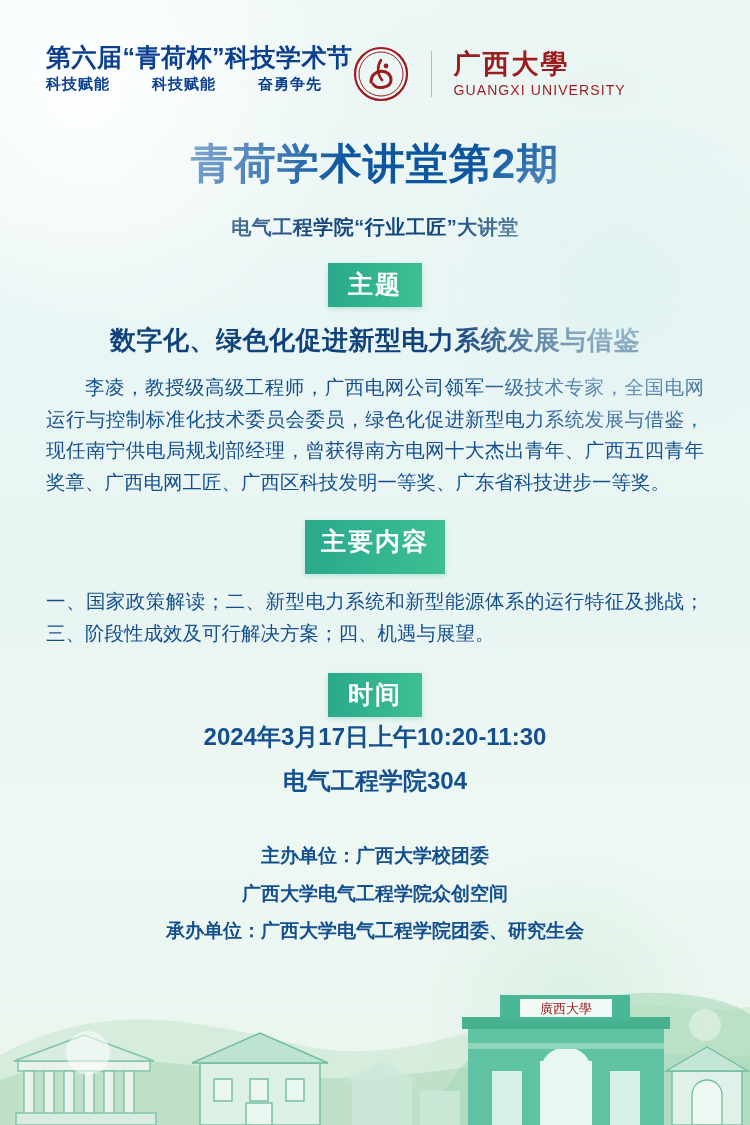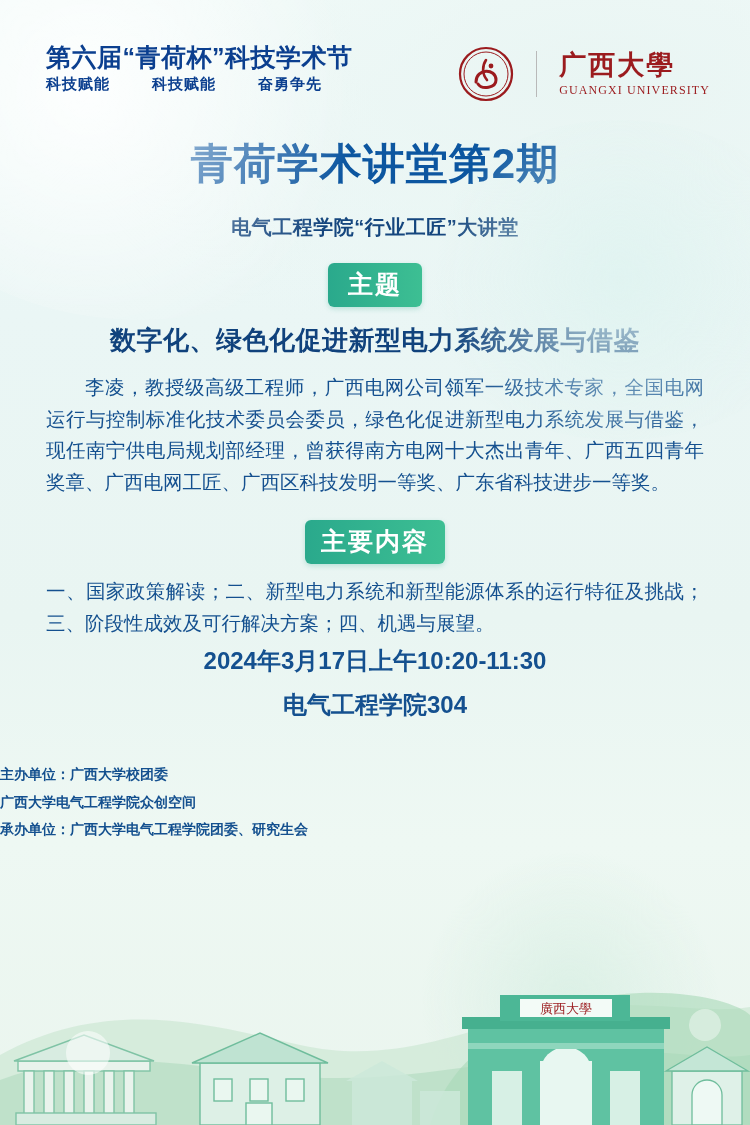--- a/index.html
+++ b/index.html
@@ -43,21 +43,21 @@
     width: 300px; height: 300px;
     right: 30px; top: 850px;
     background: radial-gradient(circle at 50% 50%, rgba(214,238,226,0.75), rgba(214,238,226,0) 70%);
   }
 
   
   .header {
     position: relative;
     padding: 44px 40px 0 46px;
     display: flex;
-    justify-content: space-between;
+    justify-content: flex-start;
     align-items: flex-start;
   }
   .festival-title {
     font-size: 25px;
     font-weight: bold;
     color: #0b3f8f;
     letter-spacing: 0.5px;
     line-height: 1.1;
     white-space: nowrap;
   }
@@ -86,24 +86,24 @@
   }
   .logo-cn {
     font-family: "Liberation Serif", "DejaVu Serif", serif;
     font-size: 27px;
     font-weight: bold;
     color: #9b1b1e;
     letter-spacing: 2px;
   }
   .logo-en {
     margin-top: 5px;
-    font-size: 12px;
+    font-size: 14px;
     color: #9b1b1e;
     letter-spacing: 1.1px;
-    font-family: Liberation Serif, serif;
+    font-family: Liberation Sans, sans-serif;
   }
   .logo-divider {
     width: 1px;
     height: 46px;
     background: #b9b9b9;
     margin: 0 4px;
   }
 
   
   .main-title {
@@ -124,30 +124,30 @@
   }
 
   
   .section {
     margin-top: 22px;
     text-align: center;
   }
   .pill {
     display: inline-block;
     padding: 5px 20px 6px;
-    border-radius: 6px;
+    border-radius: 0;
     font-size: 25px;
     font-weight: bold;
     color: #ffffff;
     letter-spacing: 2px;
     background: linear-gradient(90deg, #2aa98c 0%, #3dbf93 100%);
     box-shadow: 0 2px 5px rgba(42,169,140,0.25);
   }
   .pill.wide {
-    padding: 5px 16px 6px;
+    padding: 5px 16px 16px;
     text-align: right;
   }
 
   .topic-text {
     margin-top: 16px;
     text-align: center;
     font-size: 26px;
     font-weight: bold;
     color: #10427c;
     letter-spacing: 0.5px;
@@ -177,22 +177,23 @@
     margin-top: 12px;
     text-align: center;
     font-size: 24px;
     font-weight: bold;
     color: #14508f;
   }
 
   
   .organizers {
     margin-top: 40px;
+    text-align: center;
     color: #14508f;
-    font-size: 14px;
+    font-size: 19px;
     font-weight: bold;
     line-height: 1.95;
     position: relative;
     z-index: 4;
   }
 
   
   .skyline {
     position: absolute;
     left: 0;
@@ -248,20 +249,23 @@
   </div>
   <div class="topic-text">数字化、绿色化促进新型电力系统发展与借鉴</div>
 
   <div class="body-text">李凌，教授级高级工程师，广西电网公司领军一级技术专家，全国电网运行与控制标准化技术委员会委员，绿色化促进新型电力系统发展与借鉴，现任南宁供电局规划部经理，曾获得南方电网十大杰出青年、广西五四青年奖章、广西电网工匠、广西区科技发明一等奖、广东省科技进步一等奖。</div>
 
   <div class="section">
     <span class="pill wide">主要内容</span>
   </div>
   <div class="body-text noindent">一、国家政策解读；二、新型电力系统和新型能源体系的运行特征及挑战；三、阶段性成效及可行解决方案；四、机遇与展望。</div>
 
+  <div class="section">
+    <span class="pill">时间</span>
+  </div>
   <div class="time-text">2024年3月17日上午10:20-11:30</div>
 
   <div class="place-text">电气工程学院304</div>
 
   <div class="organizers">
     <div>主办单位：广西大学校团委</div>
     <div>广西大学电气工程学院众创空间</div>
     <div>承办单位：广西大学电气工程学院团委、研究生会</div>
   </div>
 

